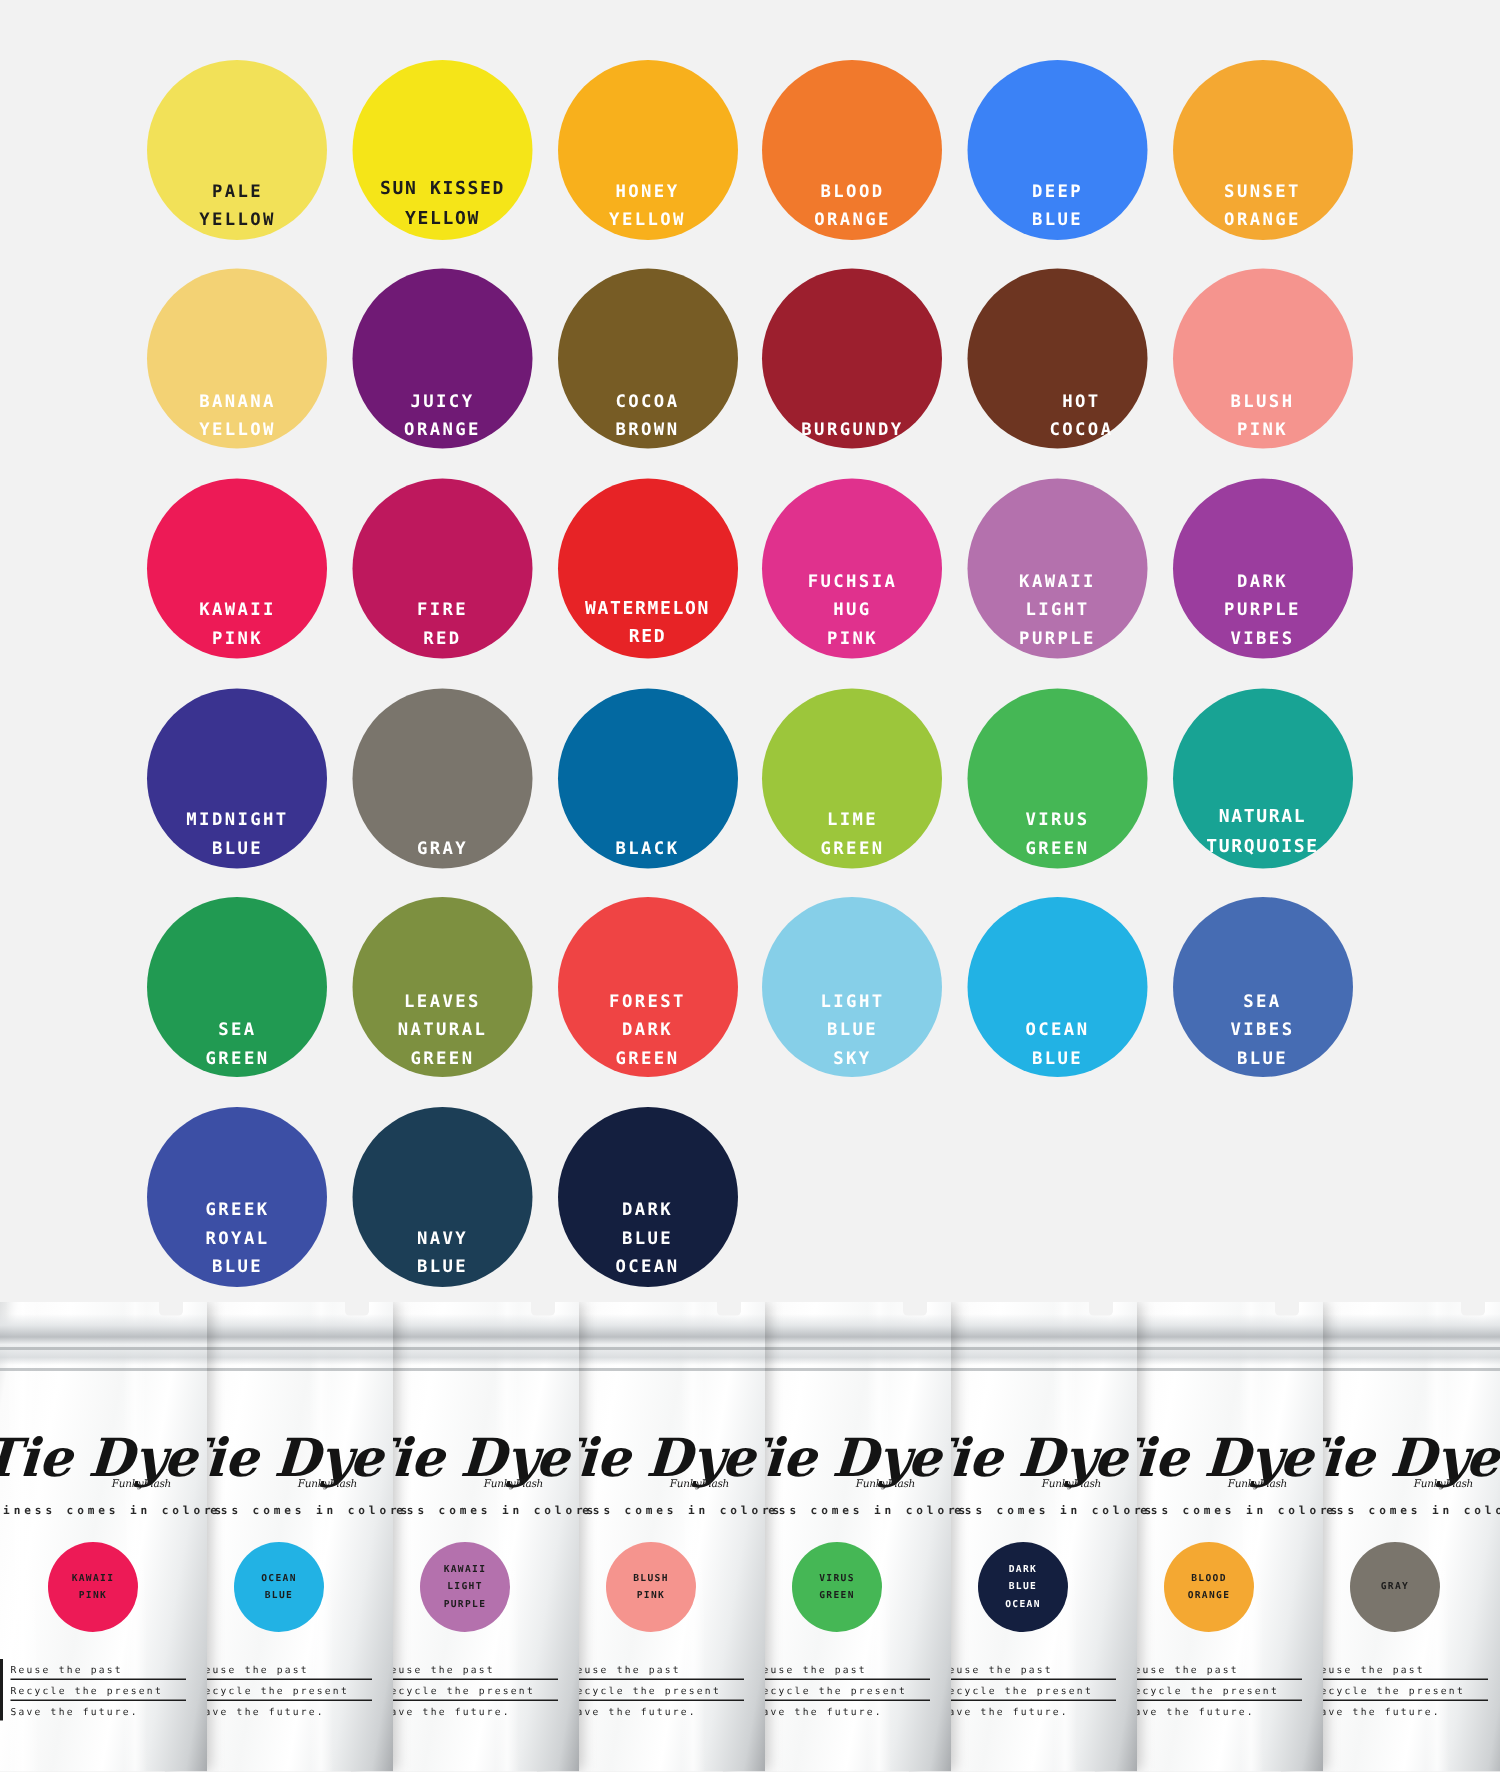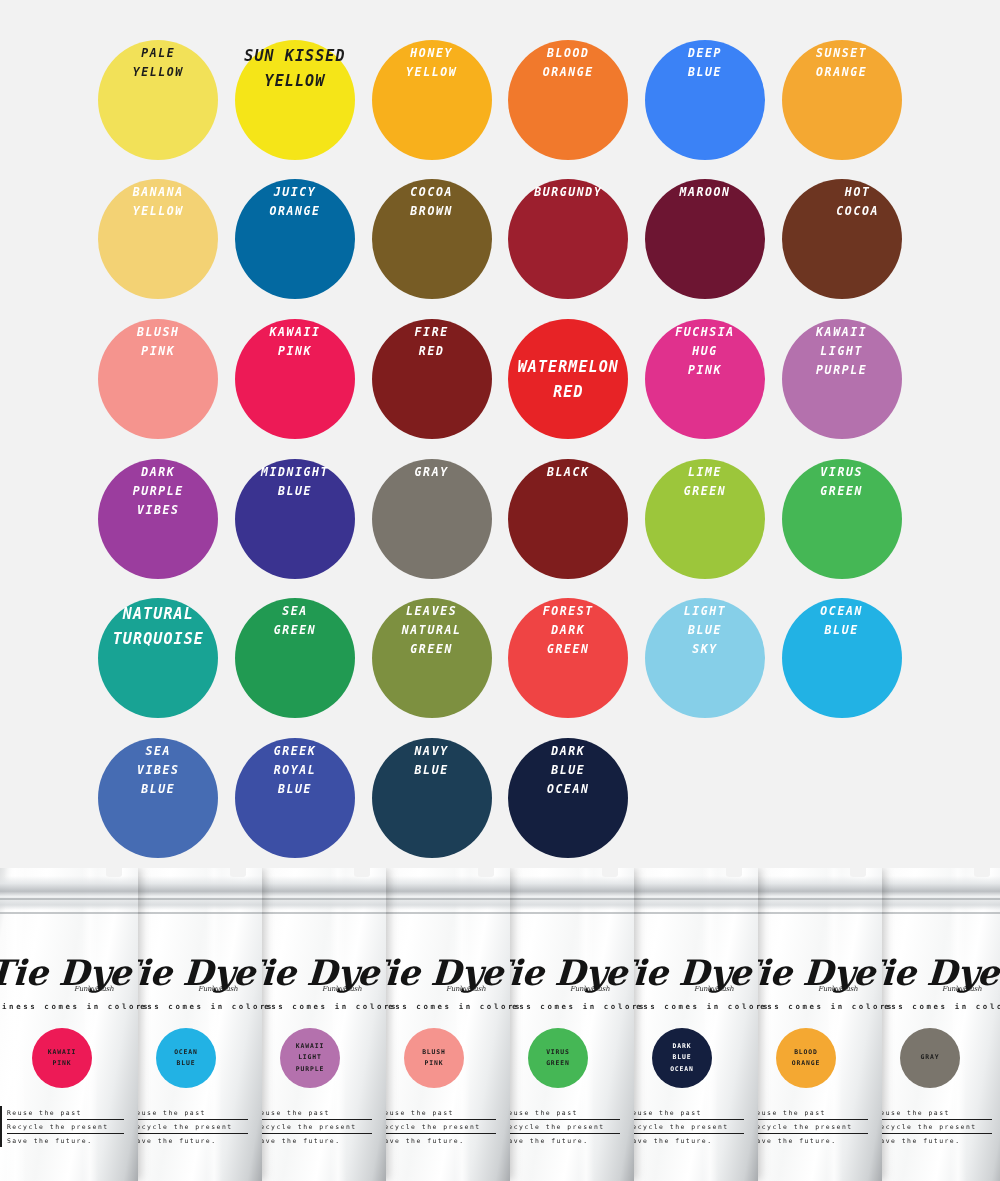--- a/index.html
+++ b/index.html
@@ -34,38 +34,37 @@
   .swatch-cell {
     display: flex;
     align-items: center;
     justify-content: center;
   }
   .swatch {
     width: 120px;
     height: 120px;
     border-radius: 50%;
     display: flex;
-    align-items: flex-start;
+    align-items: flex-end;
     justify-content: center;
     text-align: center;
     box-sizing: border-box;
     padding: 4px;
-    font-style: italic;
   }
   .swatch-label {
     font-family: "DejaVu Sans Mono", "Liberation Mono", monospace;
     font-size: 11.5px;
     font-weight: bold;
     letter-spacing: 1.6px;
     line-height: 1.65;
     text-transform: uppercase;
     white-space: pre-line;
     user-select: none;
   }
-  .swatch-label.sz-s { font-size: 15px; letter-spacing: 1.1px; }
+  .swatch-label.sz-s { font-size: 12px; letter-spacing: 1.1px; }
 
   
   #packaging-strip {
     position: absolute;
     left: 0;
     top: 868px;
     width: 1000px;
     height: 313px;
     background: #f2f2f2;
     overflow: hidden;
@@ -261,61 +260,56 @@
 ORANGE</div>
       </div>
     </div>
     <div class="swatch-cell">
       <div class="swatch" style="background: rgb(243, 210, 116);">
         <div class="swatch-label" style="color: rgb(255, 255, 255);">BANANA
 YELLOW</div>
       </div>
     </div>
     <div class="swatch-cell">
-      <div class="swatch" style="background: #0369a1;">
+      <div class="swatch" style="background: #701a75;">
         <div class="swatch-label" style="color: rgb(255, 255, 255);">JUICY
 ORANGE</div>
       </div>
     </div>
     <div class="swatch-cell">
       <div class="swatch" style="background: rgb(119, 92, 37);">
         <div class="swatch-label" style="color: rgb(255, 255, 255);">COCOA
 BROWN</div>
       </div>
     </div>
     <div class="swatch-cell">
       <div class="swatch" style="background: rgb(156, 31, 46);">
         <div class="swatch-label" style="color: rgb(255, 255, 255);">BURGUNDY</div>
       </div>
     </div>
     <div class="swatch-cell">
-      <div class="swatch" style="background: rgb(109, 21, 50);">
-        <div class="swatch-label" style="color: rgb(255, 255, 255);">MAROON</div>
-      </div>
-    </div>
-    <div class="swatch-cell">
       <div class="swatch" style="background: rgb(109, 53, 33);">
         <div class="swatch-label" style="color: rgb(255, 255, 255); margin-left: 32px;">HOT
 COCOA</div>
       </div>
     </div>
     <div class="swatch-cell">
       <div class="swatch" style="background: rgb(245, 148, 142);">
         <div class="swatch-label" style="color: rgb(255, 255, 255);">BLUSH
 PINK</div>
       </div>
     </div>
     <div class="swatch-cell">
       <div class="swatch" style="background: rgb(237, 26, 86);">
         <div class="swatch-label" style="color: rgb(255, 255, 255);">KAWAII
 PINK</div>
       </div>
     </div>
     <div class="swatch-cell">
-      <div class="swatch" style="background: #7f1d1d;">
+      <div class="swatch" style="background: #be185d;">
         <div class="swatch-label" style="color: rgb(255, 255, 255);">FIRE
 RED</div>
       </div>
     </div>
     <div class="swatch-cell">
       <div class="swatch" style="background: rgb(231, 35, 38);">
         <div class="swatch-label sz-s" style="color: rgb(255, 255, 255); margin-top: 32px;">WATERMELON
 RED</div>
       </div>
     </div>
@@ -345,21 +339,21 @@
         <div class="swatch-label" style="color: rgb(255, 255, 255);">MIDNIGHT
 BLUE</div>
       </div>
     </div>
     <div class="swatch-cell">
       <div class="swatch" style="background: rgb(122, 117, 108);">
         <div class="swatch-label" style="color: rgb(255, 255, 255);">GRAY</div>
       </div>
     </div>
     <div class="swatch-cell">
-      <div class="swatch" style="background: #7f1d1d;">
+      <div class="swatch" style="background: #0369a1;">
         <div class="swatch-label" style="color: rgb(255, 255, 255);">BLACK</div>
       </div>
     </div>
     <div class="swatch-cell">
       <div class="swatch" style="background: rgb(156, 198, 59);">
         <div class="swatch-label" style="color: rgb(255, 255, 255);">LIME
 GREEN</div>
       </div>
     </div>
     <div class="swatch-cell">

